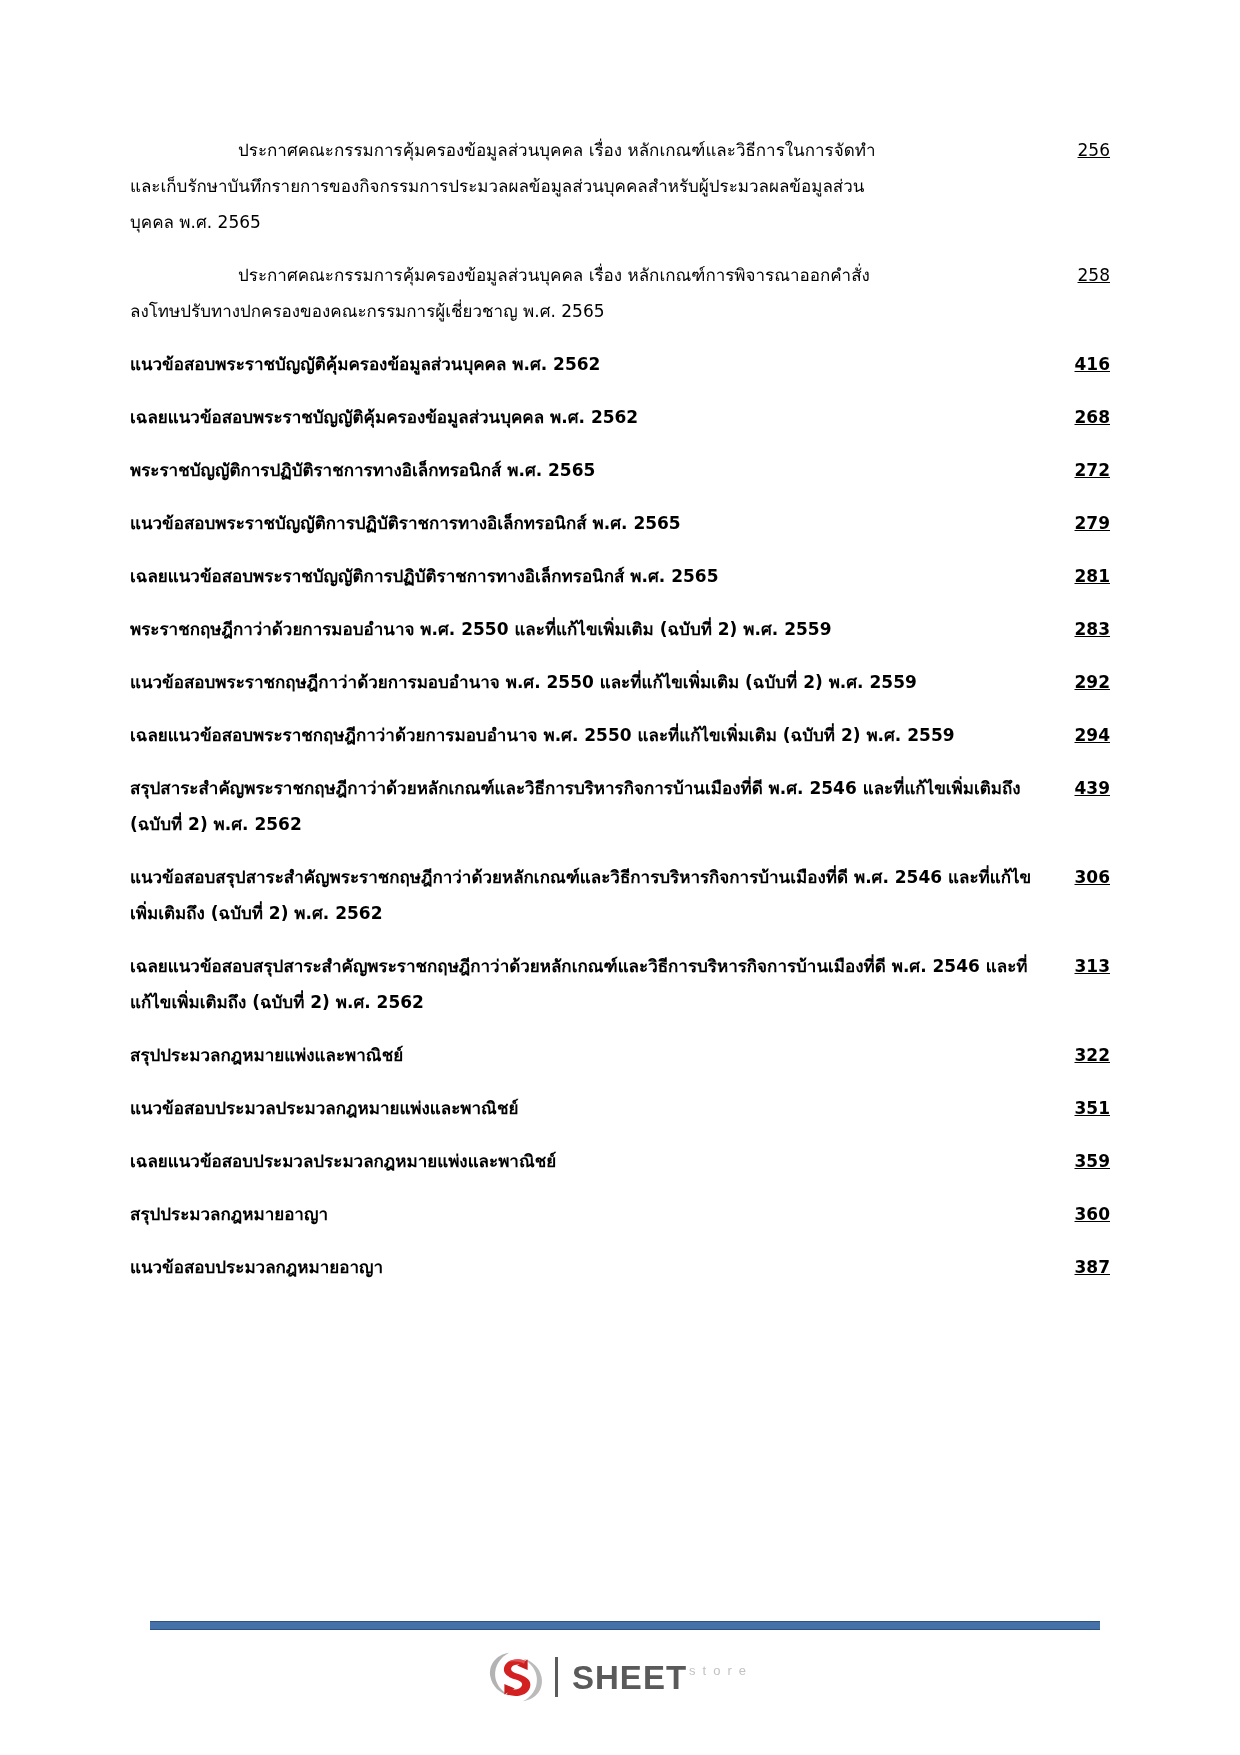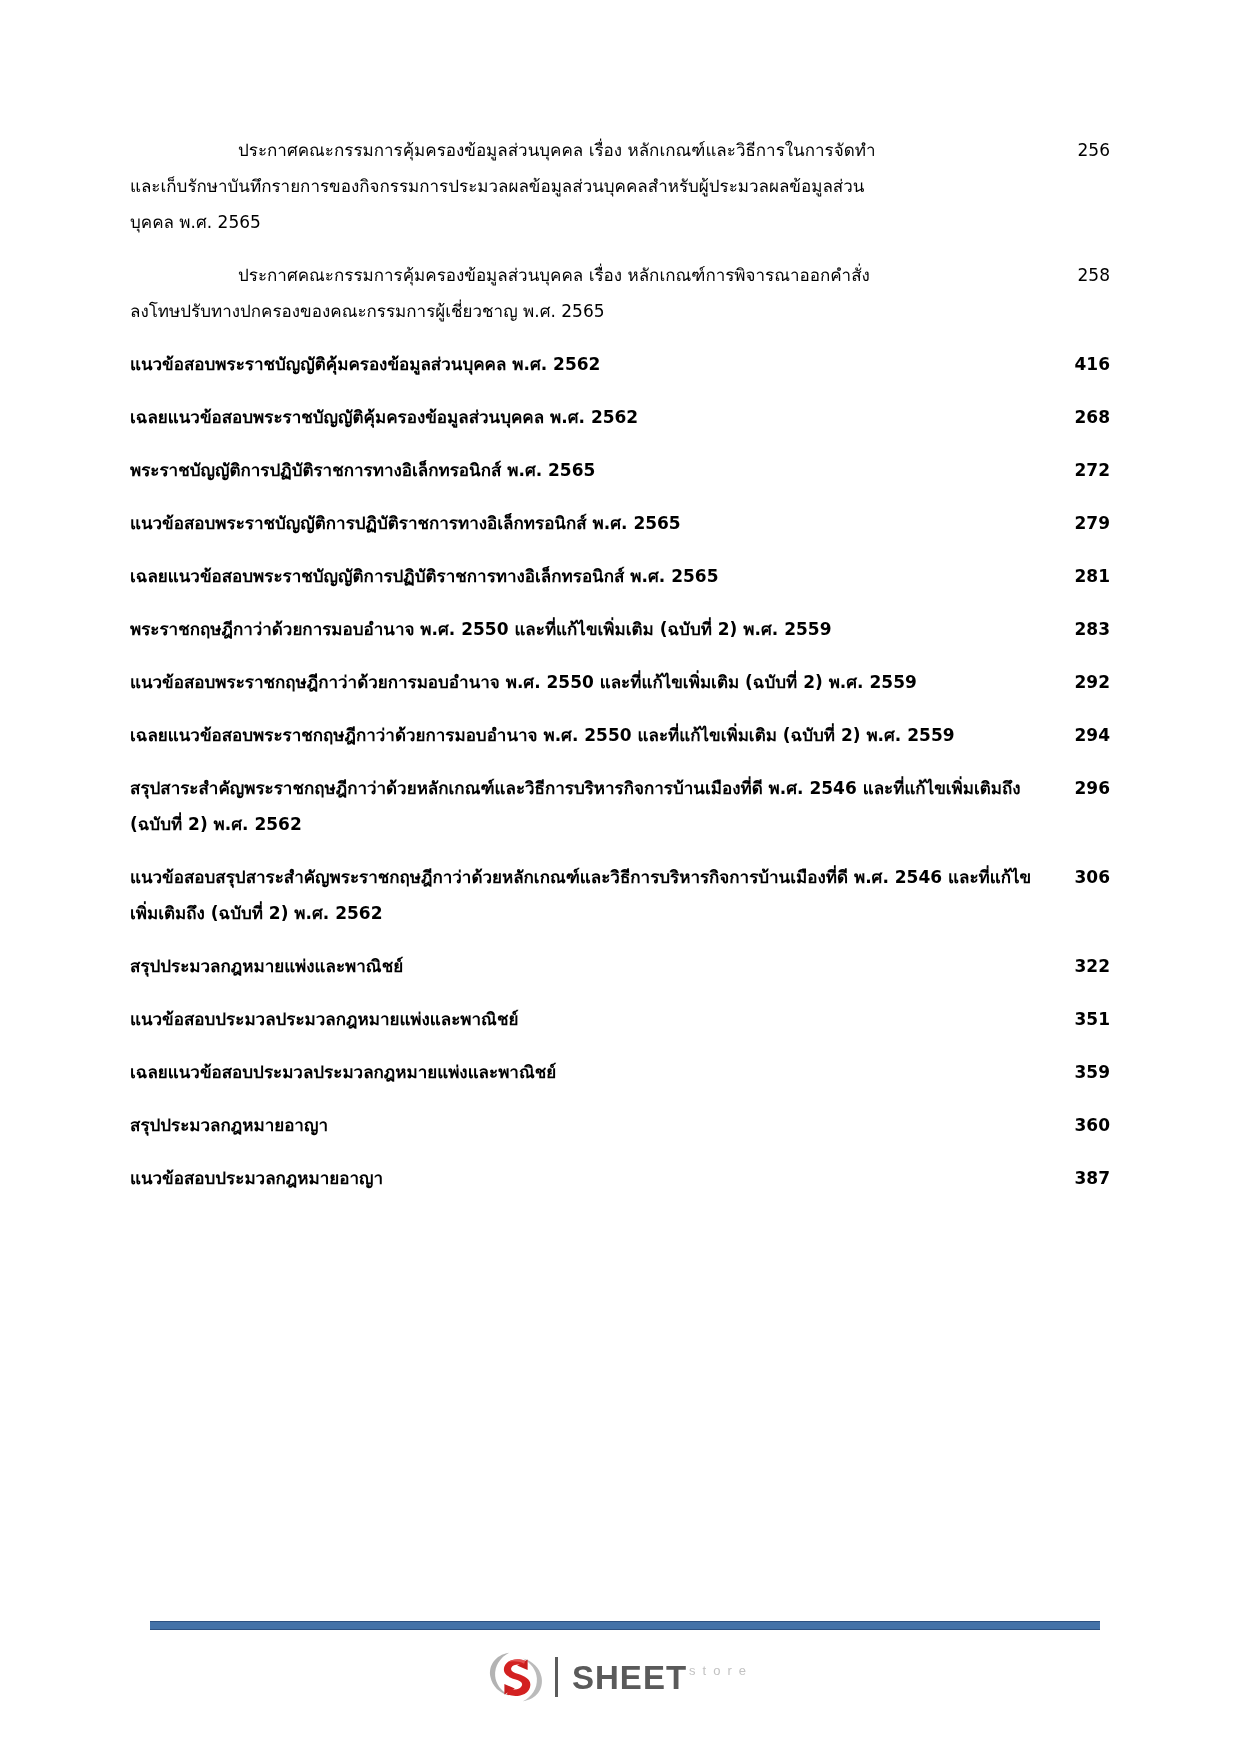--- a/index.html
+++ b/index.html
@@ -72,20 +72,21 @@
     align-items: baseline;
     width: 100%;
   }
   .row .leaders {
     flex: 1 1 auto;
     min-width: 8px;
   }
   .row .pageno {
     flex: 0 0 auto;
     padding-left: 6px;
+    text-decoration: underline;
   }
   .row .title-text {
     flex: 0 1 auto;
   }
 
   
   .footer-bar {
     position: absolute;
     left: 150px;
     top: 1621px;
@@ -217,28 +218,35 @@
         <div class="row">
           <span class="title-text">เฉลยแนวข้อสอบพระราชกฤษฎีกาว่าด้วยการมอบอำนาจ พ.ศ. 2550 และที่แก้ไขเพิ่มเติม (ฉบับที่ 2) พ.ศ. 2559</span>
           <span class="leaders">.......</span>
           <span class="pageno">294</span>
         </div>
       </div>
       <div class="entry main">
         <div class="row">
           <span class="title-text">สรุปสาระสำคัญพระราชกฤษฎีกาว่าด้วยหลักเกณฑ์และวิธีการบริหารกิจการบ้านเมืองที่ดี พ.ศ. 2546 และที่แก้ไขเพิ่มเติมถึง (ฉบับที่ 2) พ.ศ. 2562</span>
           <span class="leaders">.......</span>
-          <span class="pageno">296</span>
+          <span class="pageno">439</span>
         </div>
       </div>
       <div class="entry main">
         <div class="row">
           <span class="title-text">แนวข้อสอบสรุปสาระสำคัญพระราชกฤษฎีกาว่าด้วยหลักเกณฑ์และวิธีการบริหารกิจการบ้านเมืองที่ดี พ.ศ. 2546 และที่แก้ไขเพิ่มเติมถึง (ฉบับที่ 2) พ.ศ. 2562</span>
           <span class="leaders">.......</span>
           <span class="pageno">306</span>
+        </div>
+      </div>
+      <div class="entry main">
+        <div class="row">
+          <span class="title-text">เฉลยแนวข้อสอบสรุปสาระสำคัญพระราชกฤษฎีกาว่าด้วยหลักเกณฑ์และวิธีการบริหารกิจการบ้านเมืองที่ดี พ.ศ. 2546 และที่แก้ไขเพิ่มเติมถึง (ฉบับที่ 2) พ.ศ. 2562</span>
+          <span class="leaders">.......</span>
+          <span class="pageno">313</span>
         </div>
       </div>
       <div class="entry main">
         <div class="row">
           <span class="title-text">สรุปประมวลกฎหมายแพ่งและพาณิชย์</span>
           <span class="leaders">.......</span>
           <span class="pageno">322</span>
         </div>
       </div>
       <div class="entry main">

